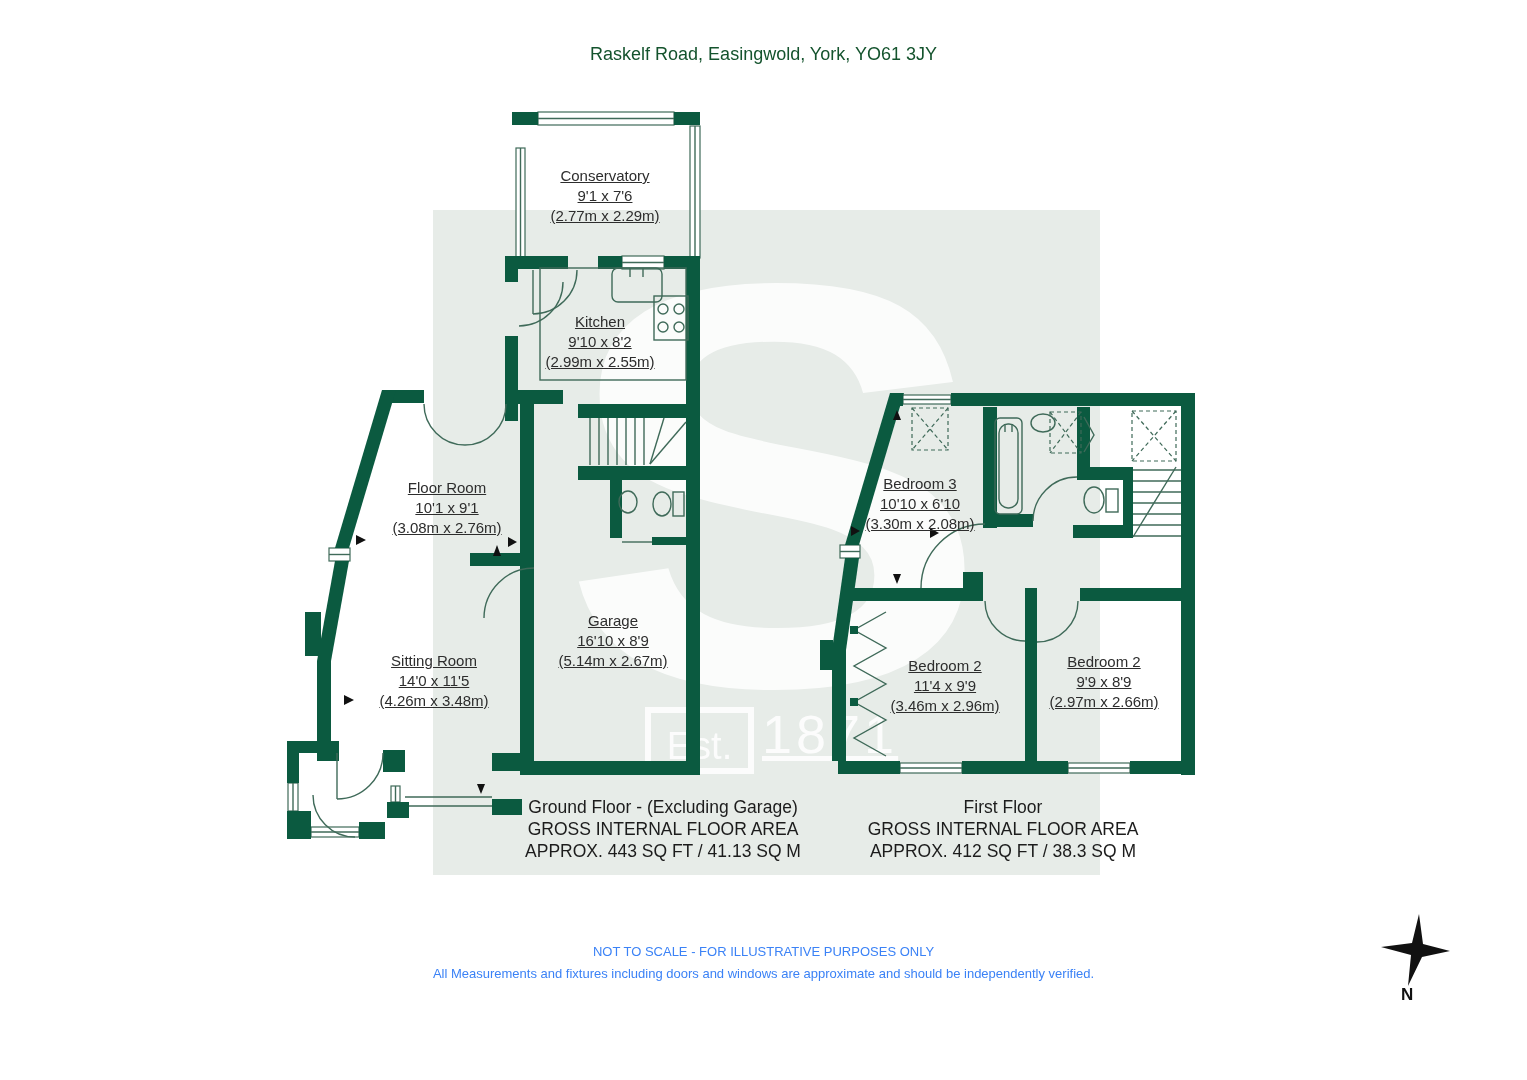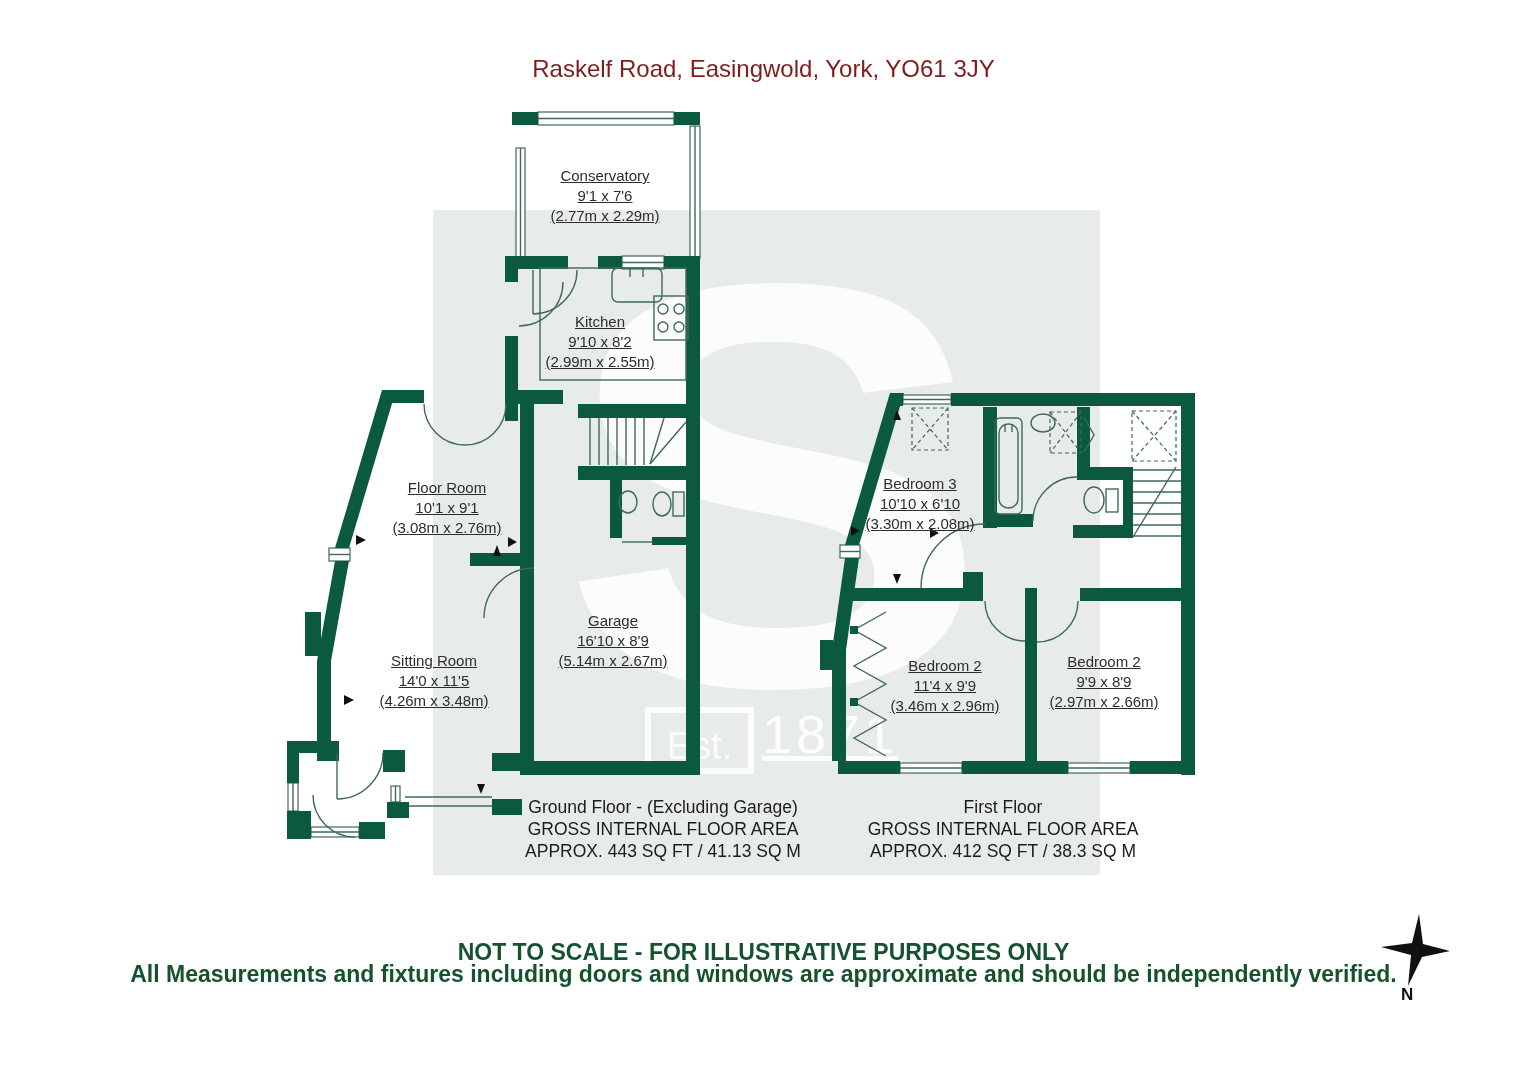--- a/index.html
+++ b/index.html
@@ -18,34 +18,34 @@
     border:6px solid rgba(255,255,255,0.85);display:flex;align-items:flex-end;justify-content:center;
     font-size:38px;color:rgba(255,255,255,0.85);
   }
   .wm-year{
     position:absolute;left:762px;top:703px;font-size:54px;letter-spacing:4px;
     color:rgba(255,255,255,0.85);
     text-decoration:underline;
   }
   
   .page-title{
-    position:absolute;left:0;top:55px;width:100%;text-align:center;
-    font-size:24px;color:#7f1d1d;
+    position:absolute;left:0;top:44px;width:100%;text-align:center;
+    font-size:18px;color:#14532d;
   }
   .room-label{
     position:absolute;transform:translate(-50%,-50%);text-align:center;
     font-size:15px;line-height:20px;color:#2d2d2d;white-space:nowrap;text-decoration:underline;
   }
   .floor-caption{
     position:absolute;transform:translate(-50%,-50%);text-align:center;
     font-size:17.5px;line-height:22px;color:#1c1c1c;white-space:nowrap;
   }
   .footer-block{
     position:absolute;left:0;top:941px;width:100%;text-align:center;
-    font-size:23px;line-height:22px;color:#14532d;font-weight:bold;
+    font-size:13px;line-height:22px;color:#3b82f6;
   }
   
   svg.plan{position:absolute;left:0;top:0;}
   .wall{fill:#0b5a40;stroke:none;}
   .ln{fill:none;stroke:#3f6a59;stroke-width:1.4;}
   .dash{fill:none;stroke:#3f6a59;stroke-width:1.2;stroke-dasharray:4 3;}
   .win{fill:#ffffff;stroke:#3f6a59;stroke-width:1.2;}
   .fix{fill:none;stroke:#3f6a59;stroke-width:1.4;}
   .arrow{fill:#111111;stroke:none;}
   .compass-star{fill:#111111;}

